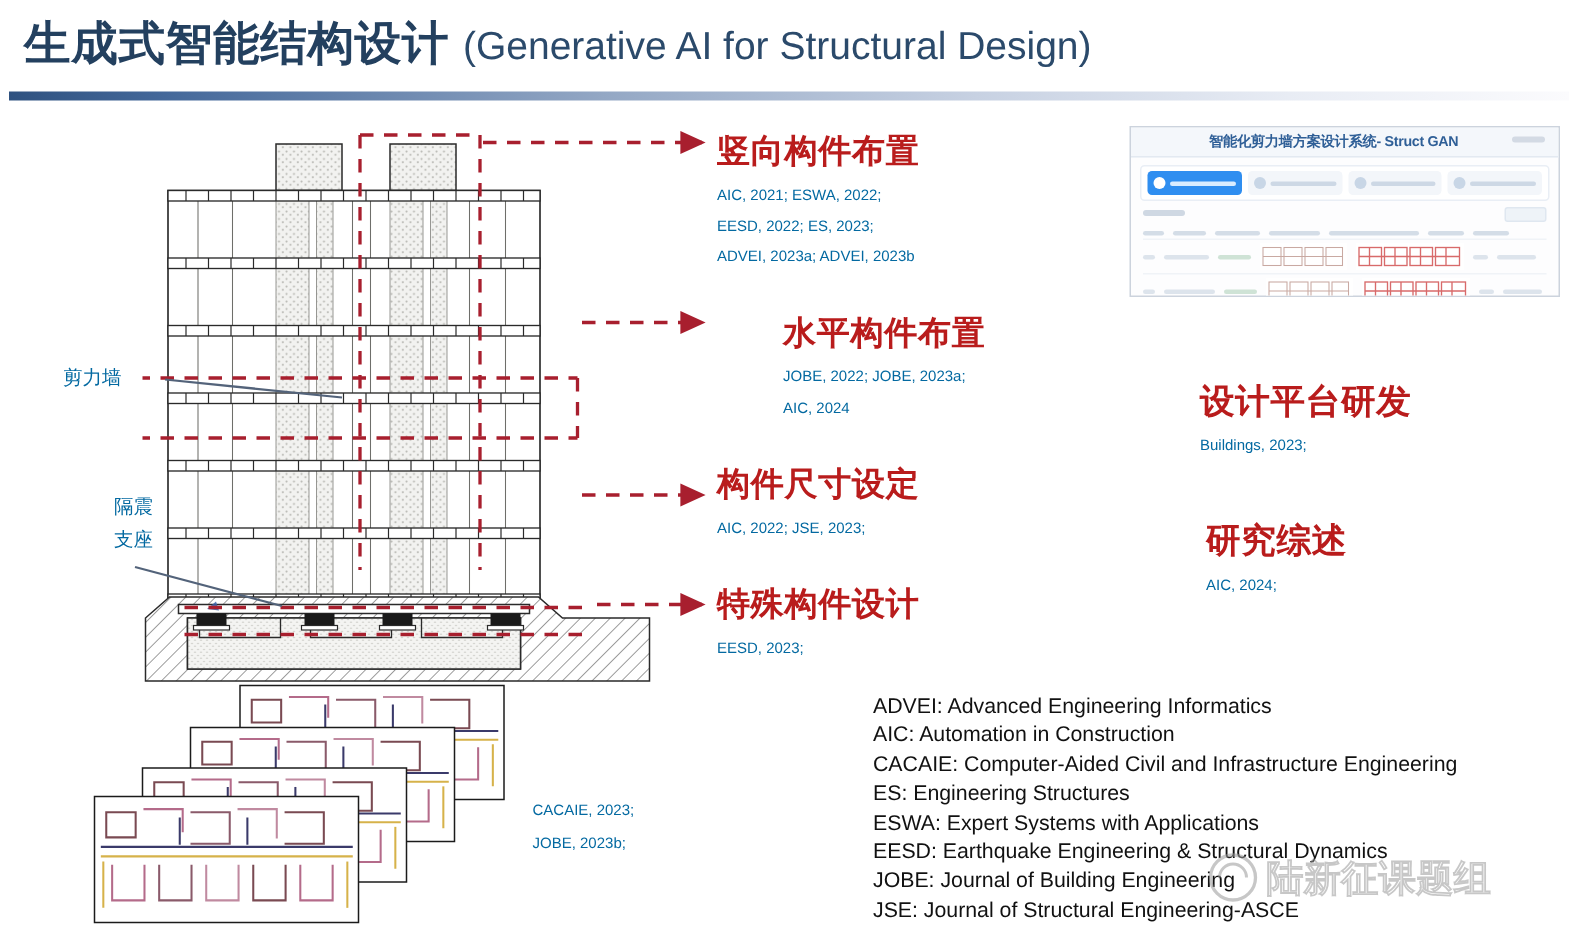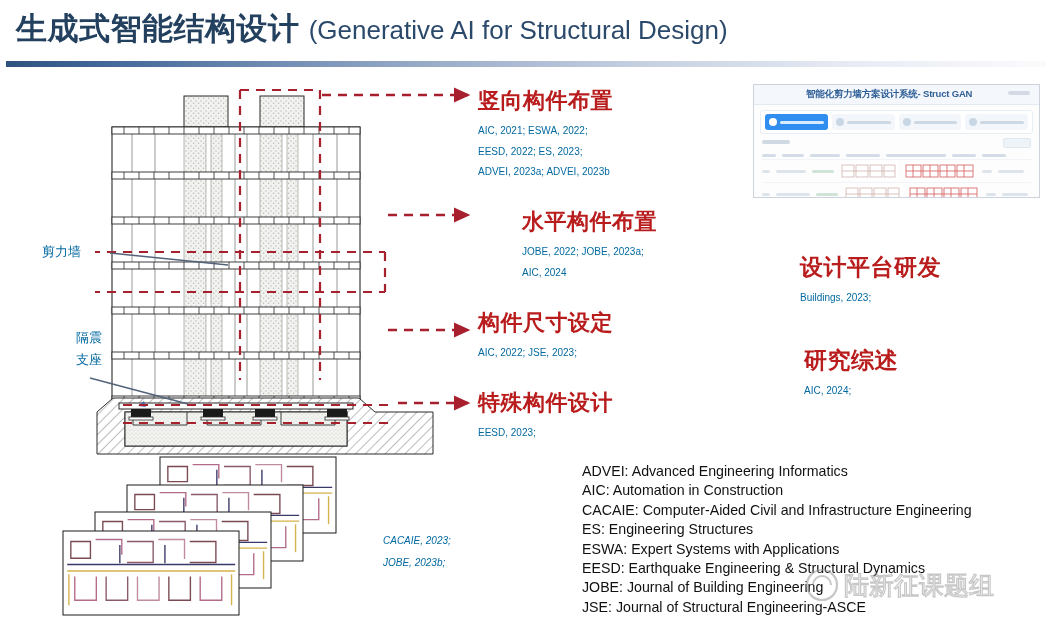--- a/index.html
+++ b/index.html
@@ -53,21 +53,21 @@
 
   
   #topic-platform{left:800px;top:215px;}
   #topic-platform .topic-head{font-size:23px;margin-top:37px;}
   #topic-review{left:804px;top:345px;}
   #topic-review .topic-head{font-size:23px;}
 
   
   #topic-fusion{left:355px;top:525px;}
   #topic-fusion .topic-head{font-size:23px;}
-  #topic-fusion .topic-body{margin-left:28px;line-height:22px;font-style:italic;}
+  #topic-fusion .topic-body{line-height:22px;}
 
   
   #app-screenshot{
     position:absolute;left:753px;top:84px;width:285px;height:112px;
     background:#fdfdfe;border:1px solid #ccd3dd;overflow:hidden;
   }
   #app-titlebar{
     position:absolute;left:0;top:0;width:100%;height:19px;background:#f4f7fb;
     border-bottom:1px solid #e3e9f1;
   }

